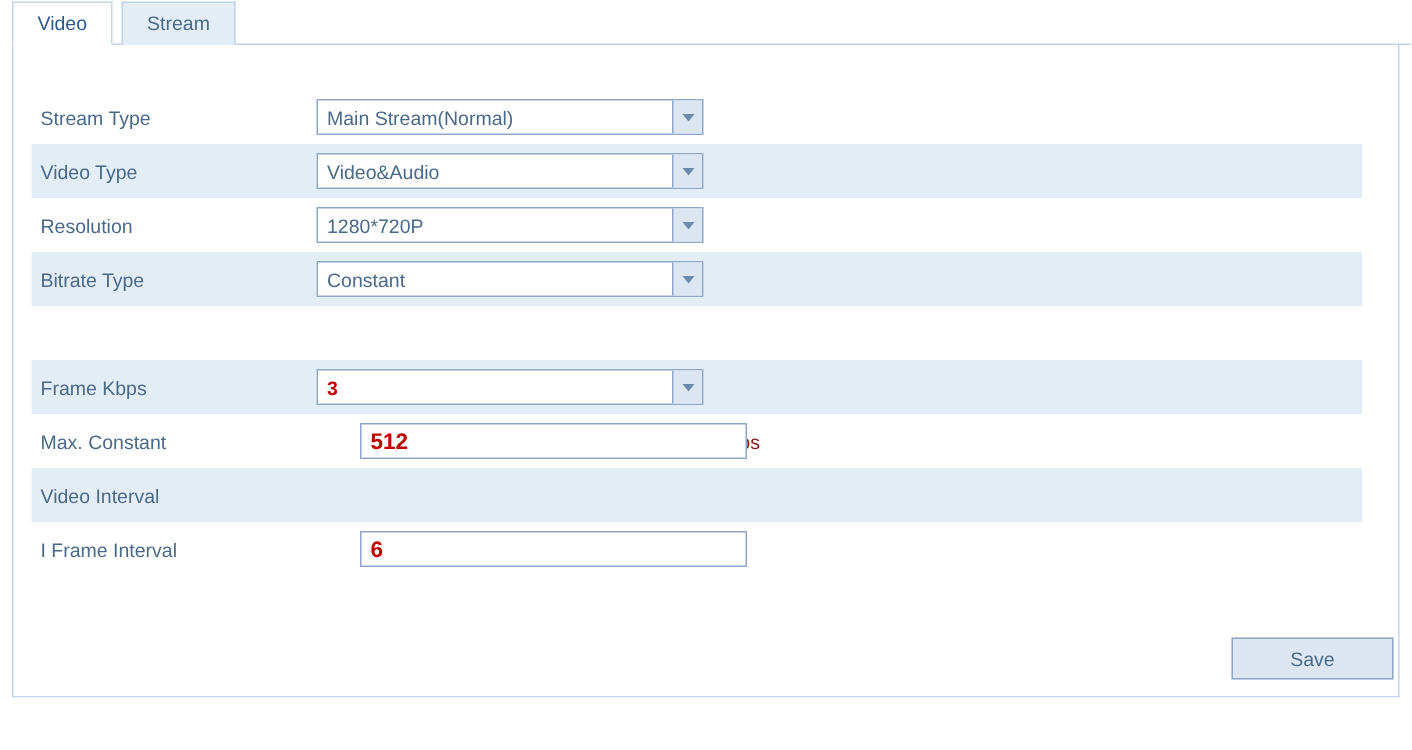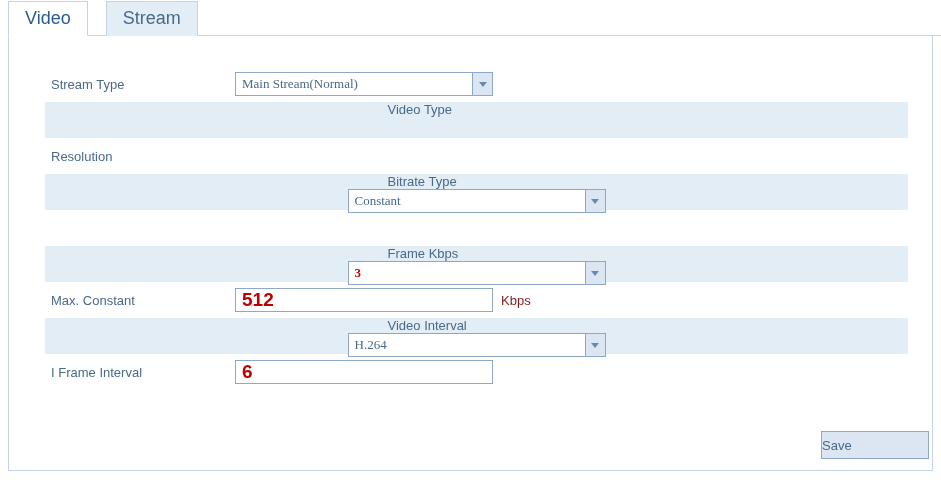--- a/index.html
+++ b/index.html
@@ -1,38 +1,38 @@
 <!DOCTYPE html>
 <html><head>
 <meta charset="utf-8">
 <style>
 * { box-sizing: border-box; margin: 0; padding: 0; }
 body { font-family: Arial, sans-serif; font-size: 13px; color: #4a6a8a; background: #fff; }
 .container { width: 941px; position: relative; }
 .tabs { display: flex; border-bottom: 1px solid #c3d5e8; margin-left: 8px; }
-.tab { padding: 6px 16px; border: 1px solid #c3d5e8; border-bottom: none; background: #e3edf6; color: #4a6a8a; cursor: pointer; font-size: 18px; margin-right: 18px; position: relative; top: 1px; }
+.tab { padding: 6px 16px; border: 1px solid #c3d5e8; border-bottom: none; background: #e3edf6; color: #4a6a8a; cursor: pointer; font-size: 13px; margin-right: 6px; position: relative; top: 1px; }
 .tab.active { background: #fff; color: #2b5a8f; border-bottom: 1px solid #fff; }
-.panel { border: 1px solid #c3d5e8; border-top: none; margin: 0 8px; padding: 30px 24px 80px 36px; background: #fff; min-height: 420px; }
+.panel { border: 1px solid #c3d5e8; border-top: none; margin: 0 8px; padding: 30px 24px 80px 12px; background: #fff; min-height: 420px; }
 .row { display: flex; align-items: center; height: 36px; }
-.row.alt { background: #e3edf6; flex-direction: column; }
+.row.alt { background: #e3edf6; }
 .label { width: 190px; padding-left: 6px; padding-right: 10px; white-space: nowrap; }
 .control { width: 258px; position: relative; }
 .select-wrap { display: flex; align-items: center; border: 1px solid #8fa8c9; height: 24px; background: #fff; }
 .select-wrap.disabled { background: #f3f3f3; color: #b8b8b8; border-color: #cccccc; }
-.select-value { flex: 1; padding: 0 6px; white-space: nowrap; overflow: hidden; font-family: Liberation Serif, serif; }
+.select-value { flex: 1; padding: 0 6px; white-space: nowrap; overflow: hidden; }
 .select-arrow { width: 20px; height: 22px; background: #dce6f2; border-left: 1px solid #8fa8c9; display: flex; align-items: center; justify-content: center; }
 .select-wrap.disabled .select-arrow { background: #eaeaea; border-left-color: #d0d0d0; }
 .chevron { width: 0; height: 0; border-left: 4px solid transparent; border-right: 4px solid transparent; border-top: 5px solid #6b89ad; }
 .select-wrap.disabled .chevron { border-top-color: #c0c0c0; }
 .highlighted { font-weight: bold; color: #c00000; }
-.text-input { width: 258px; height: 24px; border: 1px solid #8fa8c9; padding: 0 6px; font-size: 19px; color: #4a6a8a; outline: none; }
+.text-input { width: 258px; height: 24px; border: 1px solid #8fa8c9; padding: 0 6px; font-size: 15px; color: #4a6a8a; outline: none; margin-left: 29px; }
 .text-input.hl { color: #c00000; font-weight: bold; }
 .unit { padding-left: 8px; color: #7f1d1d; }
 .save-row { position: absolute; right: 12px; bottom: 0; height: 52px; display: flex; align-items: center; }
-.save-btn { width: 108px; height: 28px; background: #dce6f2; border: 1px solid #8fa8c9; color: #4a6a8a; font-size: 13px; cursor: pointer; text-align: left; }
+.save-btn { width: 108px; height: 28px; background: #dce6f2; border: 1px solid #8fa8c9; color: #4a6a8a; font-size: 13px; cursor: pointer; text-align: center; }
 </style>
 </head>
 <body>
 
 <div class="container">
   <div class="tabs">
     <div class="tab active">Video</div>
     <div class="tab">Stream</div>
   </div>
   <div class="panel">
@@ -44,24 +44,40 @@
           <div class="select-value">Main Stream(Normal)</div>
           <div class="select-arrow">
               <div class="chevron"></div>
             </div>
         </div>
       </div>
     </div>
 
     <div class="row alt">
       <div class="label">Video Type</div>
+      <div class="control">
+        <div class="select-wrap">
+          <div class="select-value">Video&amp;Audio</div>
+          <div class="select-arrow">
+              <div class="chevron"></div>
+            </div>
+        </div>
+      </div>
     </div>
 
     <div class="row">
       <div class="label">Resolution</div>
+      <div class="control">
+        <div class="select-wrap">
+          <div class="select-value">1280*720P</div>
+          <div class="select-arrow">
+              <div class="chevron"></div>
+            </div>
+        </div>
+      </div>
     </div>
 
     <div class="row alt">
       <div class="label">Bitrate Type</div>
       <div class="control">
         <div class="select-wrap">
           <div class="select-value">Constant</div>
           <div class="select-arrow">
               <div class="chevron"></div>
             </div>
@@ -87,28 +103,20 @@
     <div class="row">
       <div class="label">Max. Constant</div>
       <div class="control">
         <input class="text-input hl" value="512" style="">
       </div>
       <div class="unit">Kbps</div>
     </div>
 
     <div class="row alt">
       <div class="label">Video Interval</div>
-      <div class="control">
-        <div class="select-wrap">
-          <div class="select-value">H.264</div>
-          <div class="select-arrow">
-              <div class="chevron"></div>
-            </div>
-        </div>
-      </div>
     </div>
 
     <div class="row">
       <div class="label">I Frame Interval</div>
       <div class="control">
         <input class="text-input hl" value="6" style="">
       </div>
     </div>
 
   </div>

